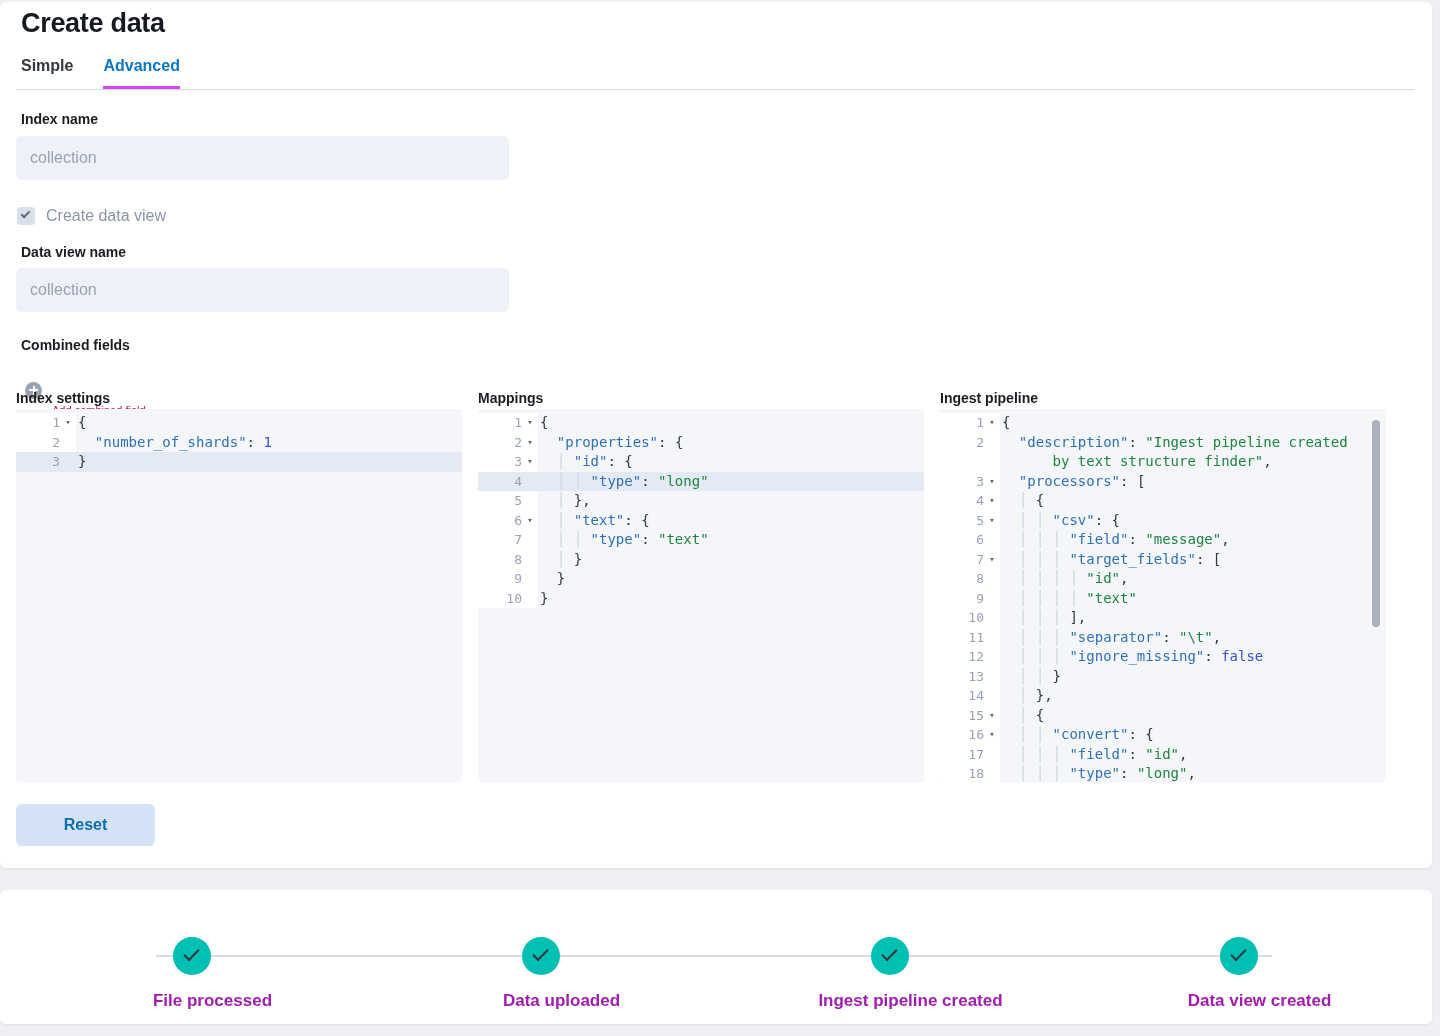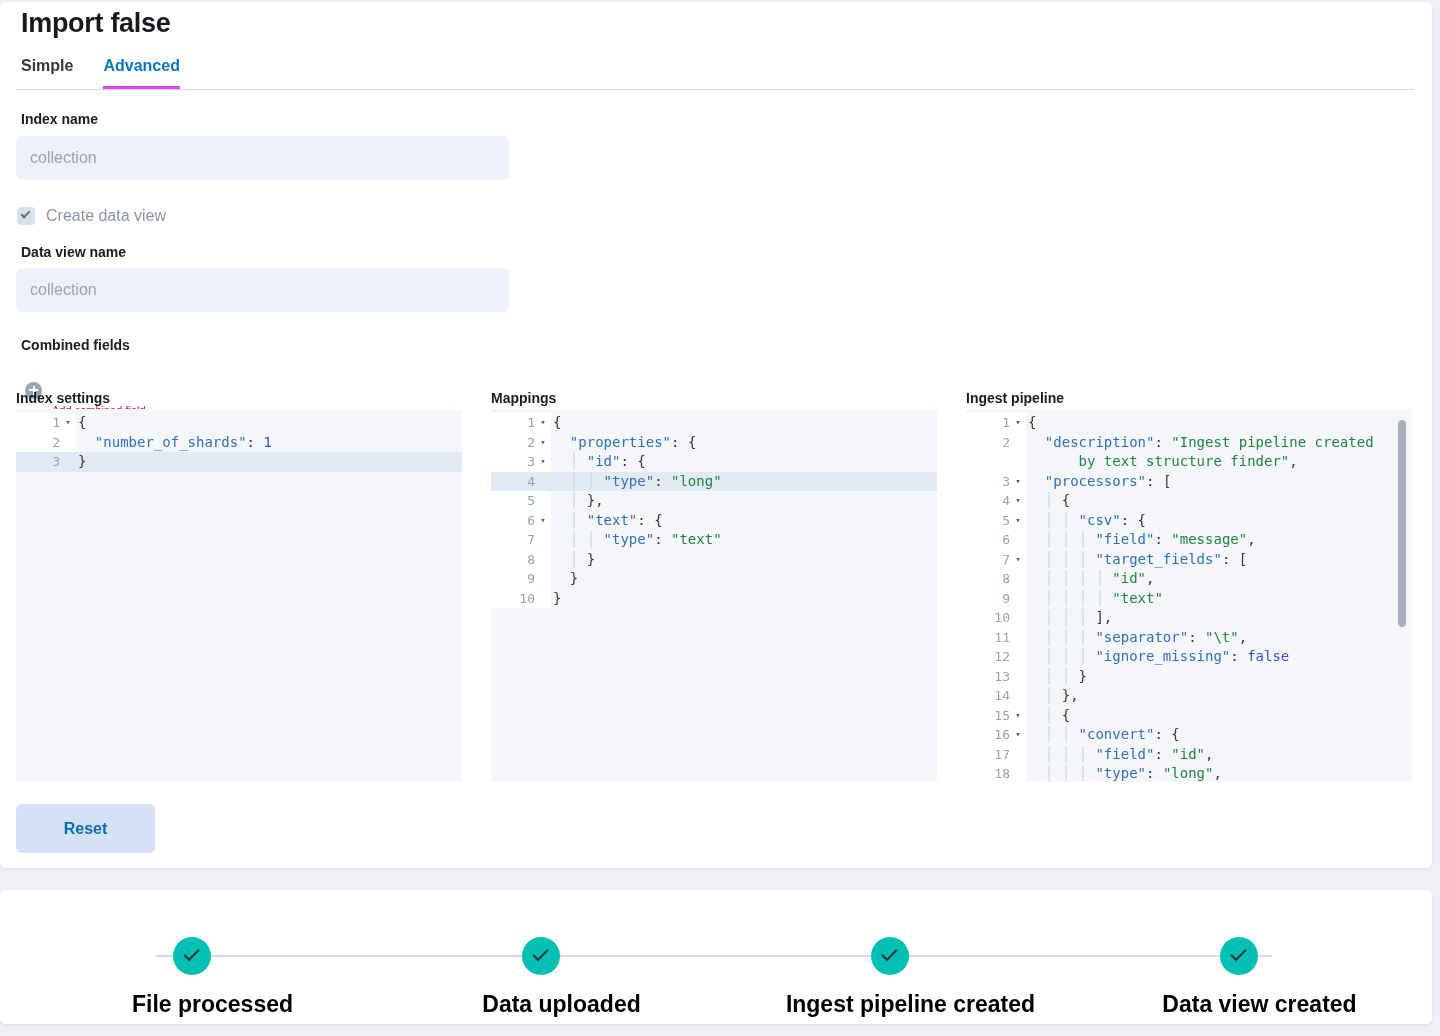--- a/index.html
+++ b/index.html
@@ -26,51 +26,51 @@
   .checkbox .check { position:absolute; left:4px; top:4px; width:9px; height:5px; border-left:2px solid #5f6b7a; border-bottom:2px solid #5f6b7a; transform:rotate(-45deg); }
   .checkbox-label { font-size:16px; color:#8b94a5; }
 
   .add-row { position:absolute; left:25px; top:362px; display:flex; align-items:center; gap:10px; }
   .plus-icon { width:17px; height:17px; border-radius:50%; background:#9aa3b2; position:relative; }
   .plus-icon::before, .plus-icon::after { content:""; position:absolute; background:#fff; }
   .plus-icon::before { left:8px; top:4px; width:1.8px; height:9px; }
   .plus-icon::after { left:4px; top:7.6px; width:9px; height:1.8px; }
   .add-label { font-size:11px; color:#be185d;margin-top:40px; }
 
-  .editors-row { position:absolute; left:16px; top:407px; display:flex; gap:29px; }
+  .editors-row { position:absolute; left:16px; top:407px; display:flex; gap:16px; }
   .editor-col { width:446px; position:relative; }
   .editor-title { position:absolute; left:0; top:-19px; font-size:14px; font-weight:700; color:#1a1c21; }
   .editor { width:446px; height:373px; background:#f4f6fa; border-radius:2px; overflow:hidden; padding-top:4px; position:relative; font-family:"DejaVu Sans Mono", monospace; font-size:14px; }
   .code-line { display:flex; height:19.5px; line-height:19.5px; }
   .code-line .gutter { width:60px; background:#ffffff; flex:none; display:flex; }
   .code-line .lnum { width:44px; text-align:right; color:#98a2b3; font-size:13px; }
   .code-line .fold { width:16px; text-align:center; color:#57616e; font-size:9px; line-height:19.5px; }
   .code-line .code { flex:1; white-space:pre; padding-left:2px; color:#343741; }
   .code-line.active, .code-line.active .gutter { background:#e4eaf3; }
   .tok-k { color:#2e71b8; }
   .tok-s { color:#1e8540; }
   .tok-c { color:#3b4fd8; }
   .tok-p { color:#343741; }
   .tok-g { color:#ccd4e0; }
   .scrollbar-thumb { position:absolute; right:6px; top:11px; width:8px; height:207px; background:#a8b1bd; border-radius:4px; }
 
-  .reset-button { position:absolute; left:16px; top:802px; width:139px; height:49px; background:#d3e3f5; border:none; border-radius:6px; font-family:"Liberation Sans",sans-serif; font-size:16px; font-weight:700; color:#0b6cb2; cursor:pointer; }
+  .reset-button { position:absolute; left:16px; top:802px; width:139px; height:42px; background:#d3e3f5; border:none; border-radius:6px; font-family:"Liberation Sans",sans-serif; font-size:16px; font-weight:700; color:#0b6cb2; cursor:pointer; }
 
   .steps-line { position:absolute; left:156px; top:65px; width:1116px; height:2px; background:#d6dde8; }
   .steps-row { position:absolute; left:17px; top:0; width:1396px; height:134px; display:flex; }
   .step { flex:1; display:flex; flex-direction:column; align-items:center; position:relative; }
   .step-circle { margin-top:47px; width:38px; height:38px; border-radius:50%; background:#00BFB3; position:relative; z-index:2; }
   .step-circle .check { position:absolute; left:11px; top:12px; width:15px; height:8px; border-left:2.6px solid #343741; border-bottom:2.6px solid #343741; transform:rotate(-45deg); }
-  .step-label { margin-top:16px; font-size:23px; font-weight:700; color:#000000;margin-left:42px; }
+  .step-label { margin-top:16px; font-size:17px; font-weight:700; color:#a21caf;margin-left:42px; }
 </style>
 </head>
 <body>
 
 <div class="card" id="main-card">
-  <div class="page-title">Import false</div>
+  <div class="page-title">Create data</div>
 
   <div class="tabs">
       <div class="tab">Simple</div>
       <div class="tab active">Advanced</div>
     </div>
   <div class="tab-divider"></div>
 
   <div class="field-label" style="top:109px">Index name</div>
   <input class="text-input" style="top: 134px;" placeholder="collection">
 

